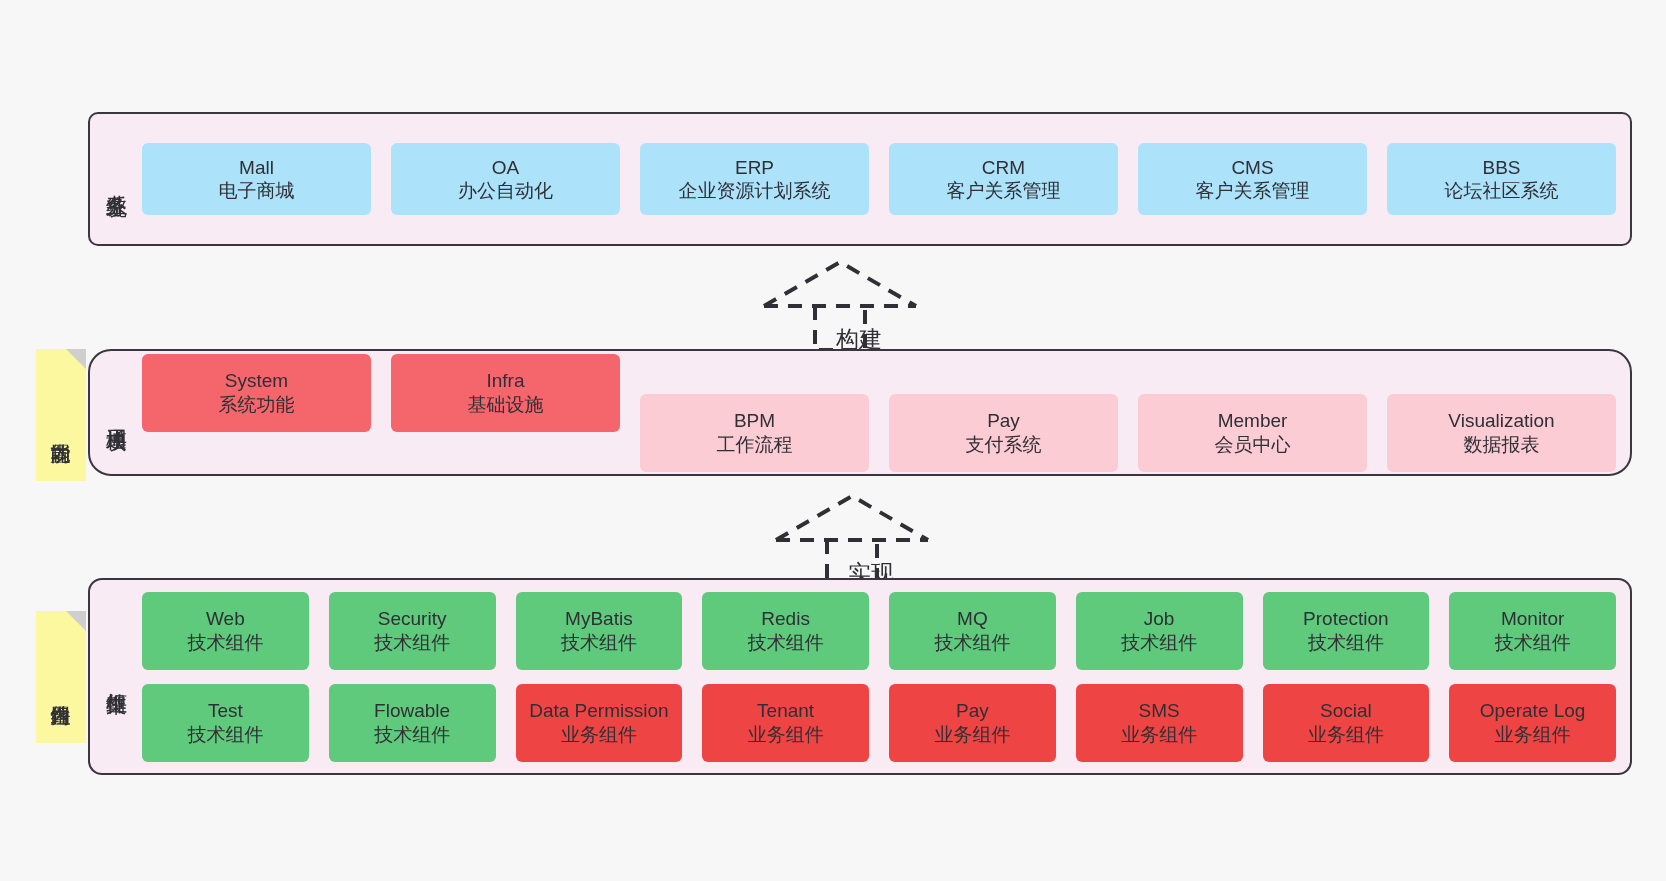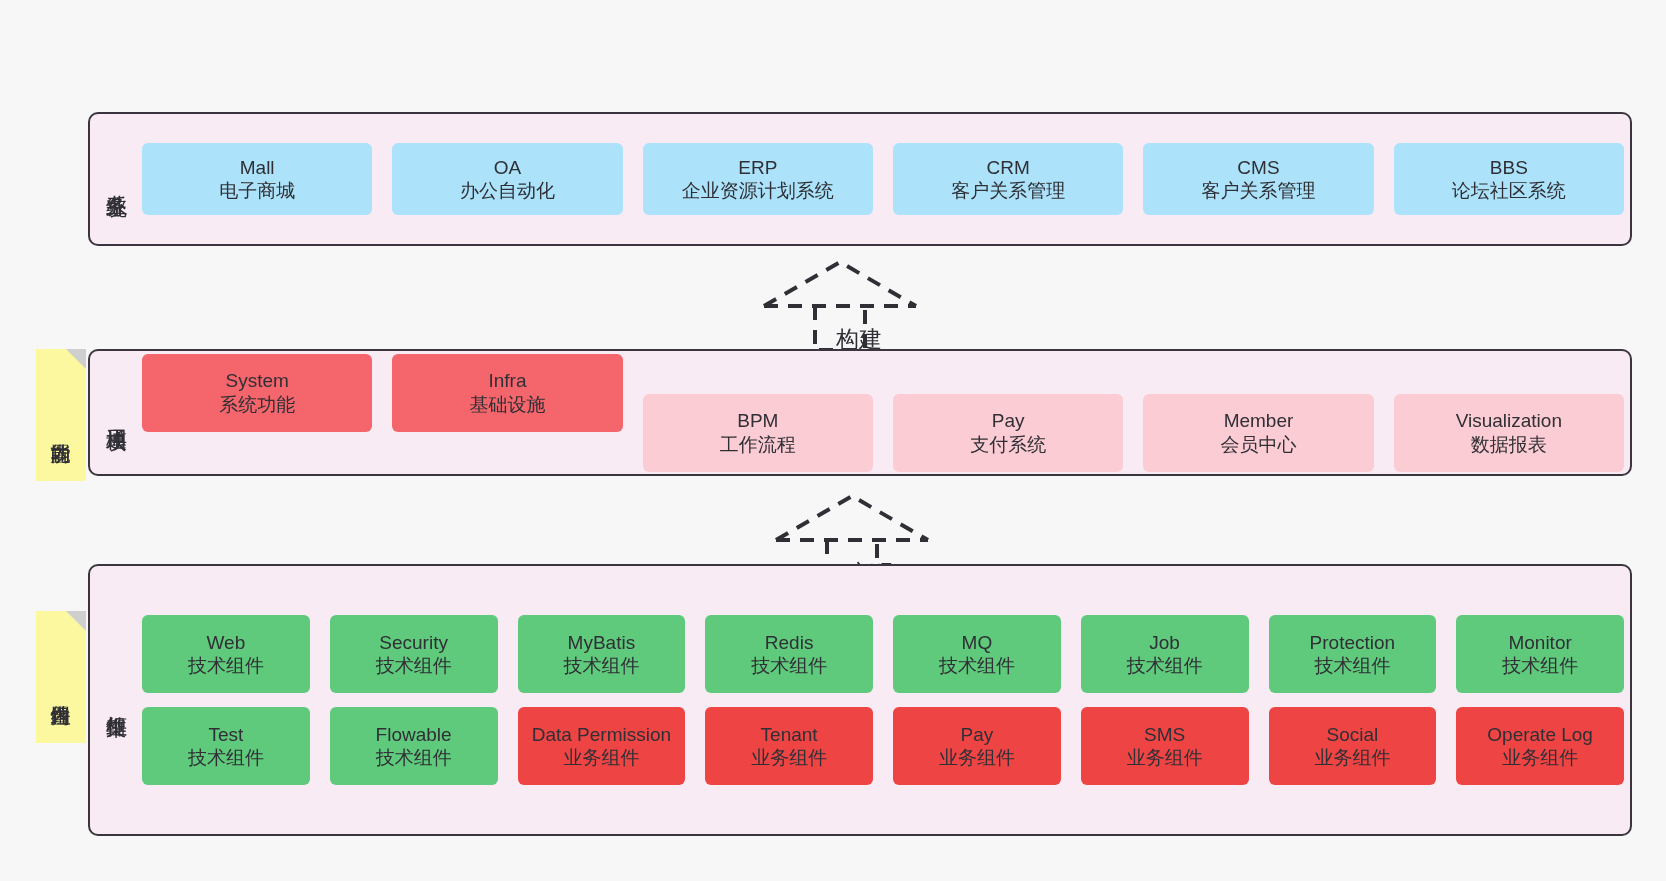--- a/index.html
+++ b/index.html
@@ -45,21 +45,21 @@
     text-orientation: upright;
     white-space: nowrap;
     user-select: none;
   }
   .layer-body {
     flex: 1 1 auto;
     display: flex;
     flex-direction: column;
     justify-content: center;
     gap: 14px;
-    padding: 0 6px 0 0;
+    padding: 0 14px 0 0;
   }
   .row {
     display: flex;
     gap: 20px;
     align-items: stretch;
   }
   .row > * { flex: 1 1 0; }
 
   
   .node {
@@ -81,25 +81,25 @@
   .node.red         { background: #f4666c; }
   .node.pink        { background: #fcccd5; margin-top: 40px; }
   .node.green       { background: #5fc97c; }
   .node.lightgreen  { background: #ef4444; }
 
   
   #layer-business { left: 88px;  top: 112px;  width: 1544px; height: 134px; }
   #layer-business .node { height: 72px; }
 
   
-  #layer-common   { left: 88px;  top: 349px;  width: 1544px; height: 127px; }
+  #layer-common   { left: 88px;  top: 349px;  width: 1544px; height: 127px; border-radius: 23px; }
   #layer-common .node { height: 78px; }
 
   
-  #layer-framework{ left: 88px;  top: 564px;  width: 1544px; height: 272px; }
+  #layer-framework{ left: 88px;  top: 578px;  width: 1544px; height: 197px; border-radius: 14px; }
   #layer-framework .node { height: 78px; }
 
   
   .sticky {
     position: absolute;
     background: #fbf8a0;
     width: 50px;
     display: flex;
     align-items: center;
     justify-content: center;

